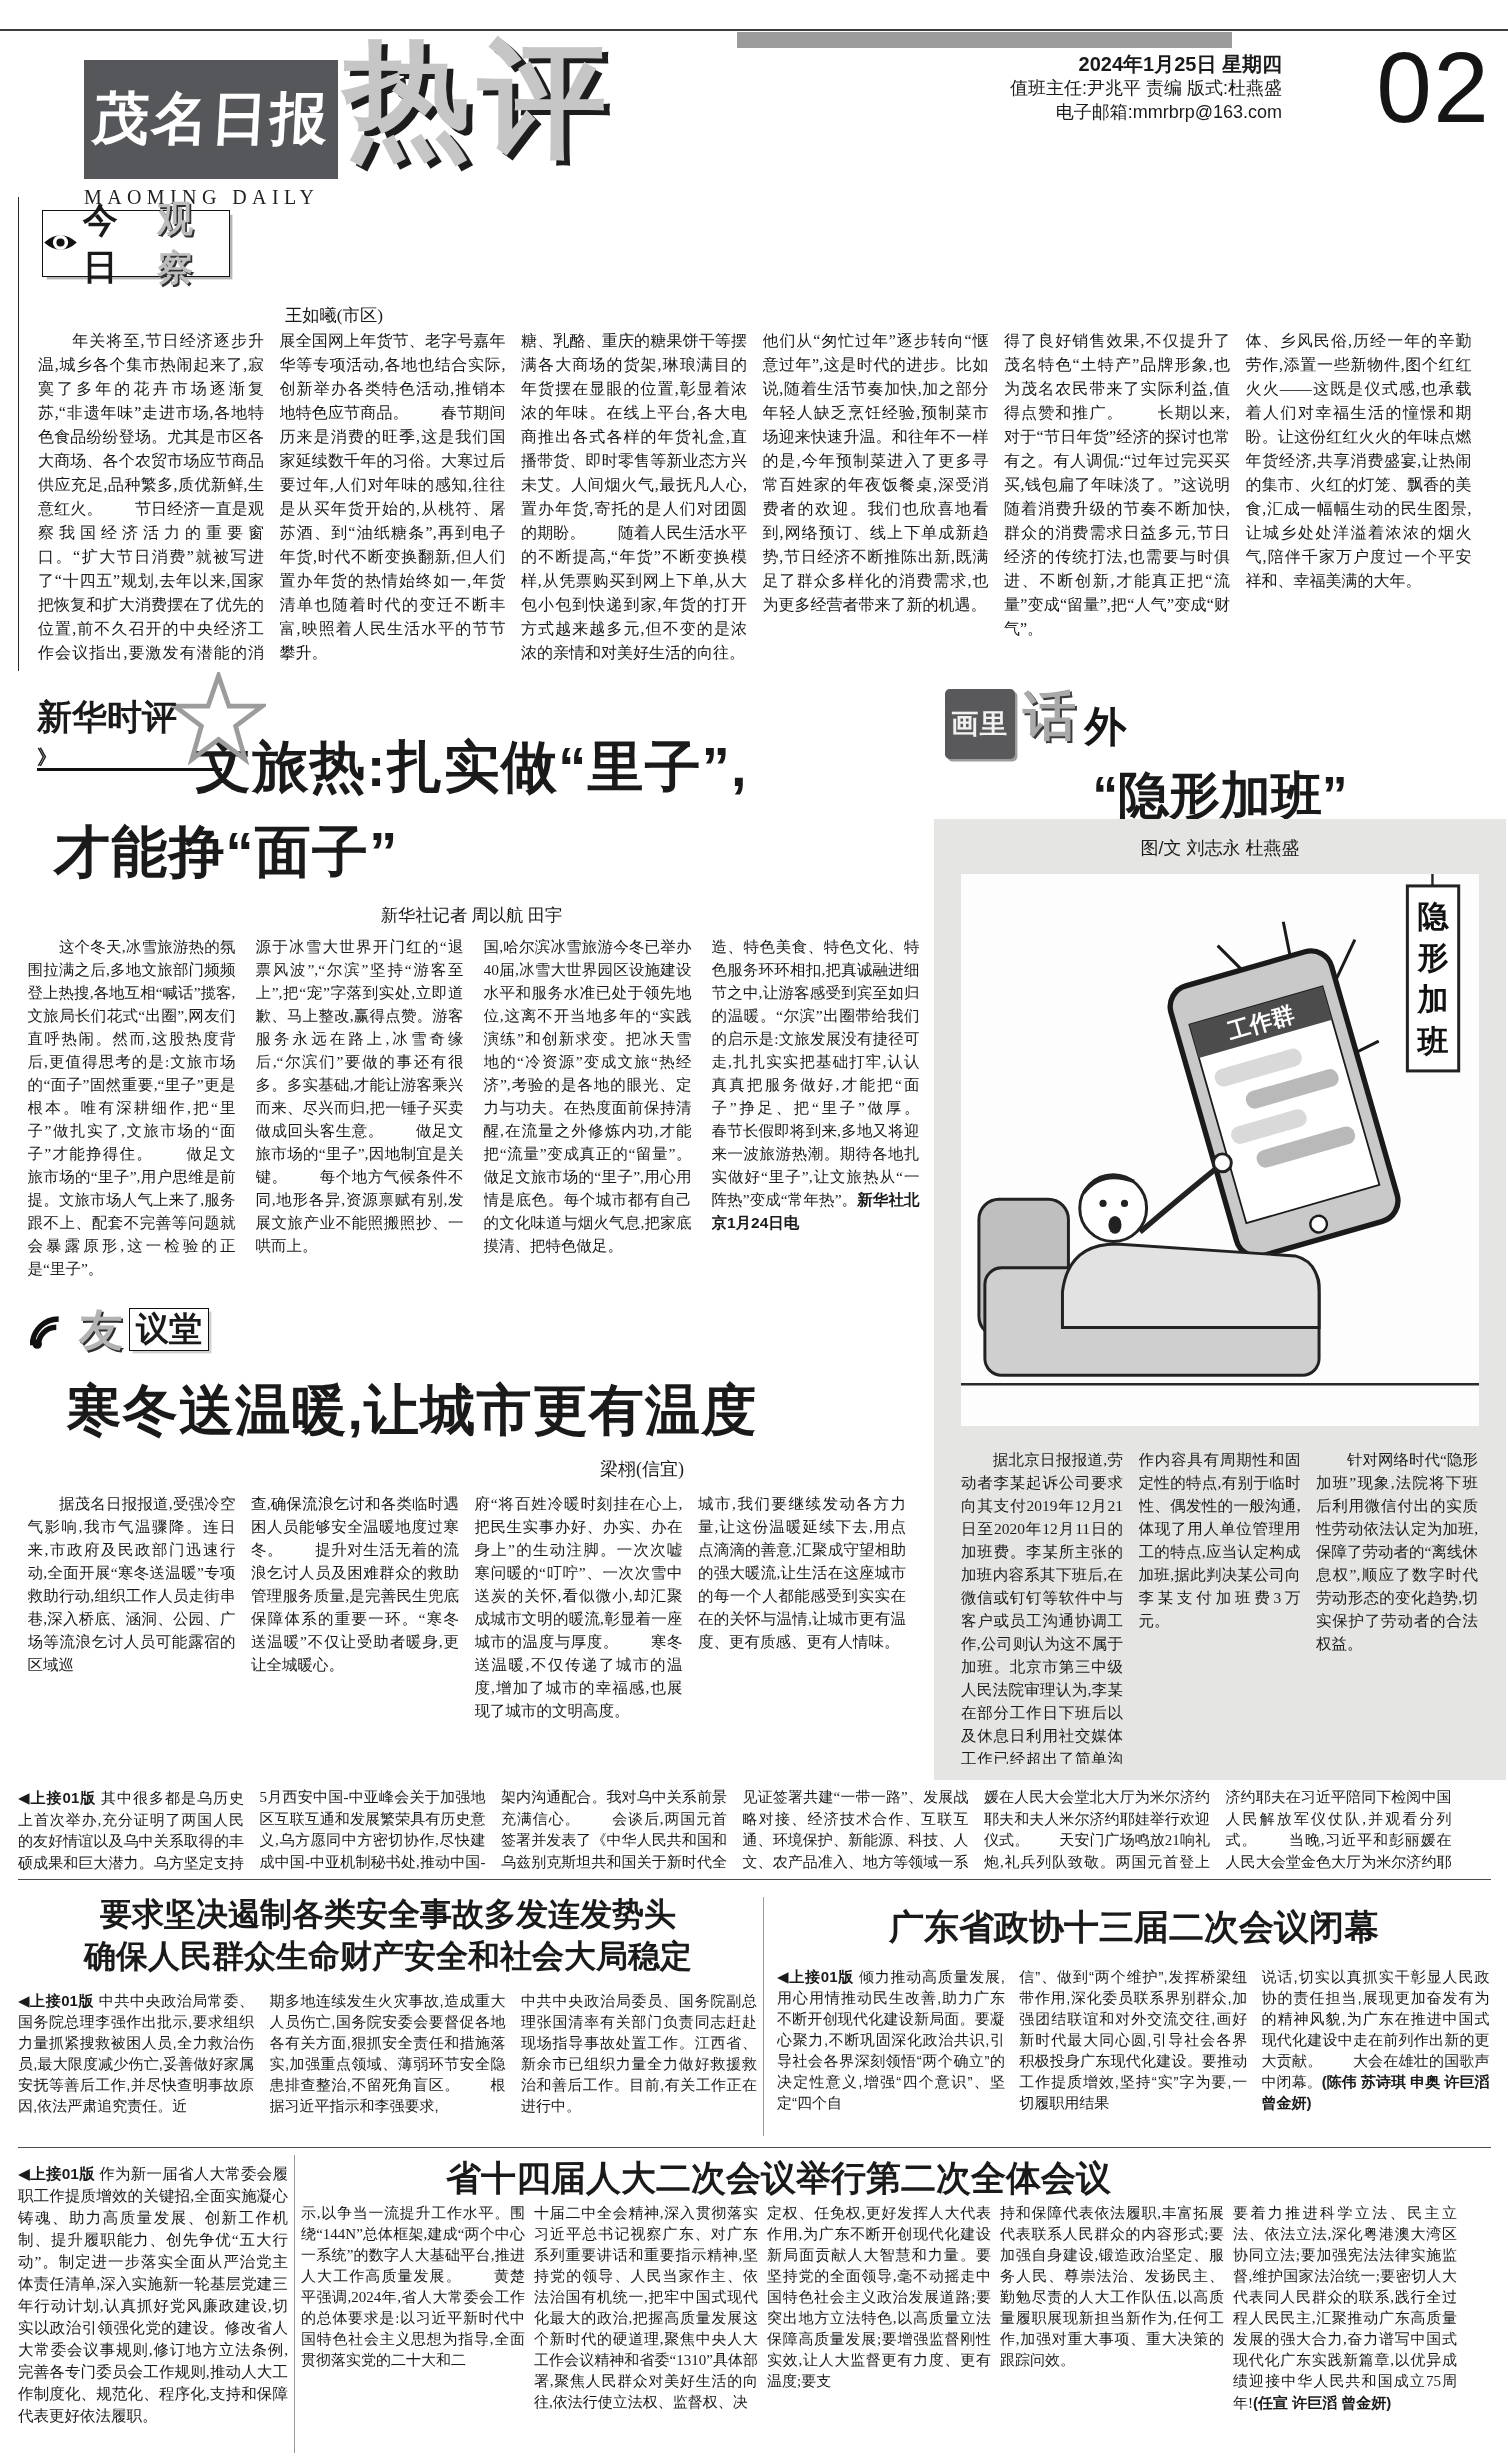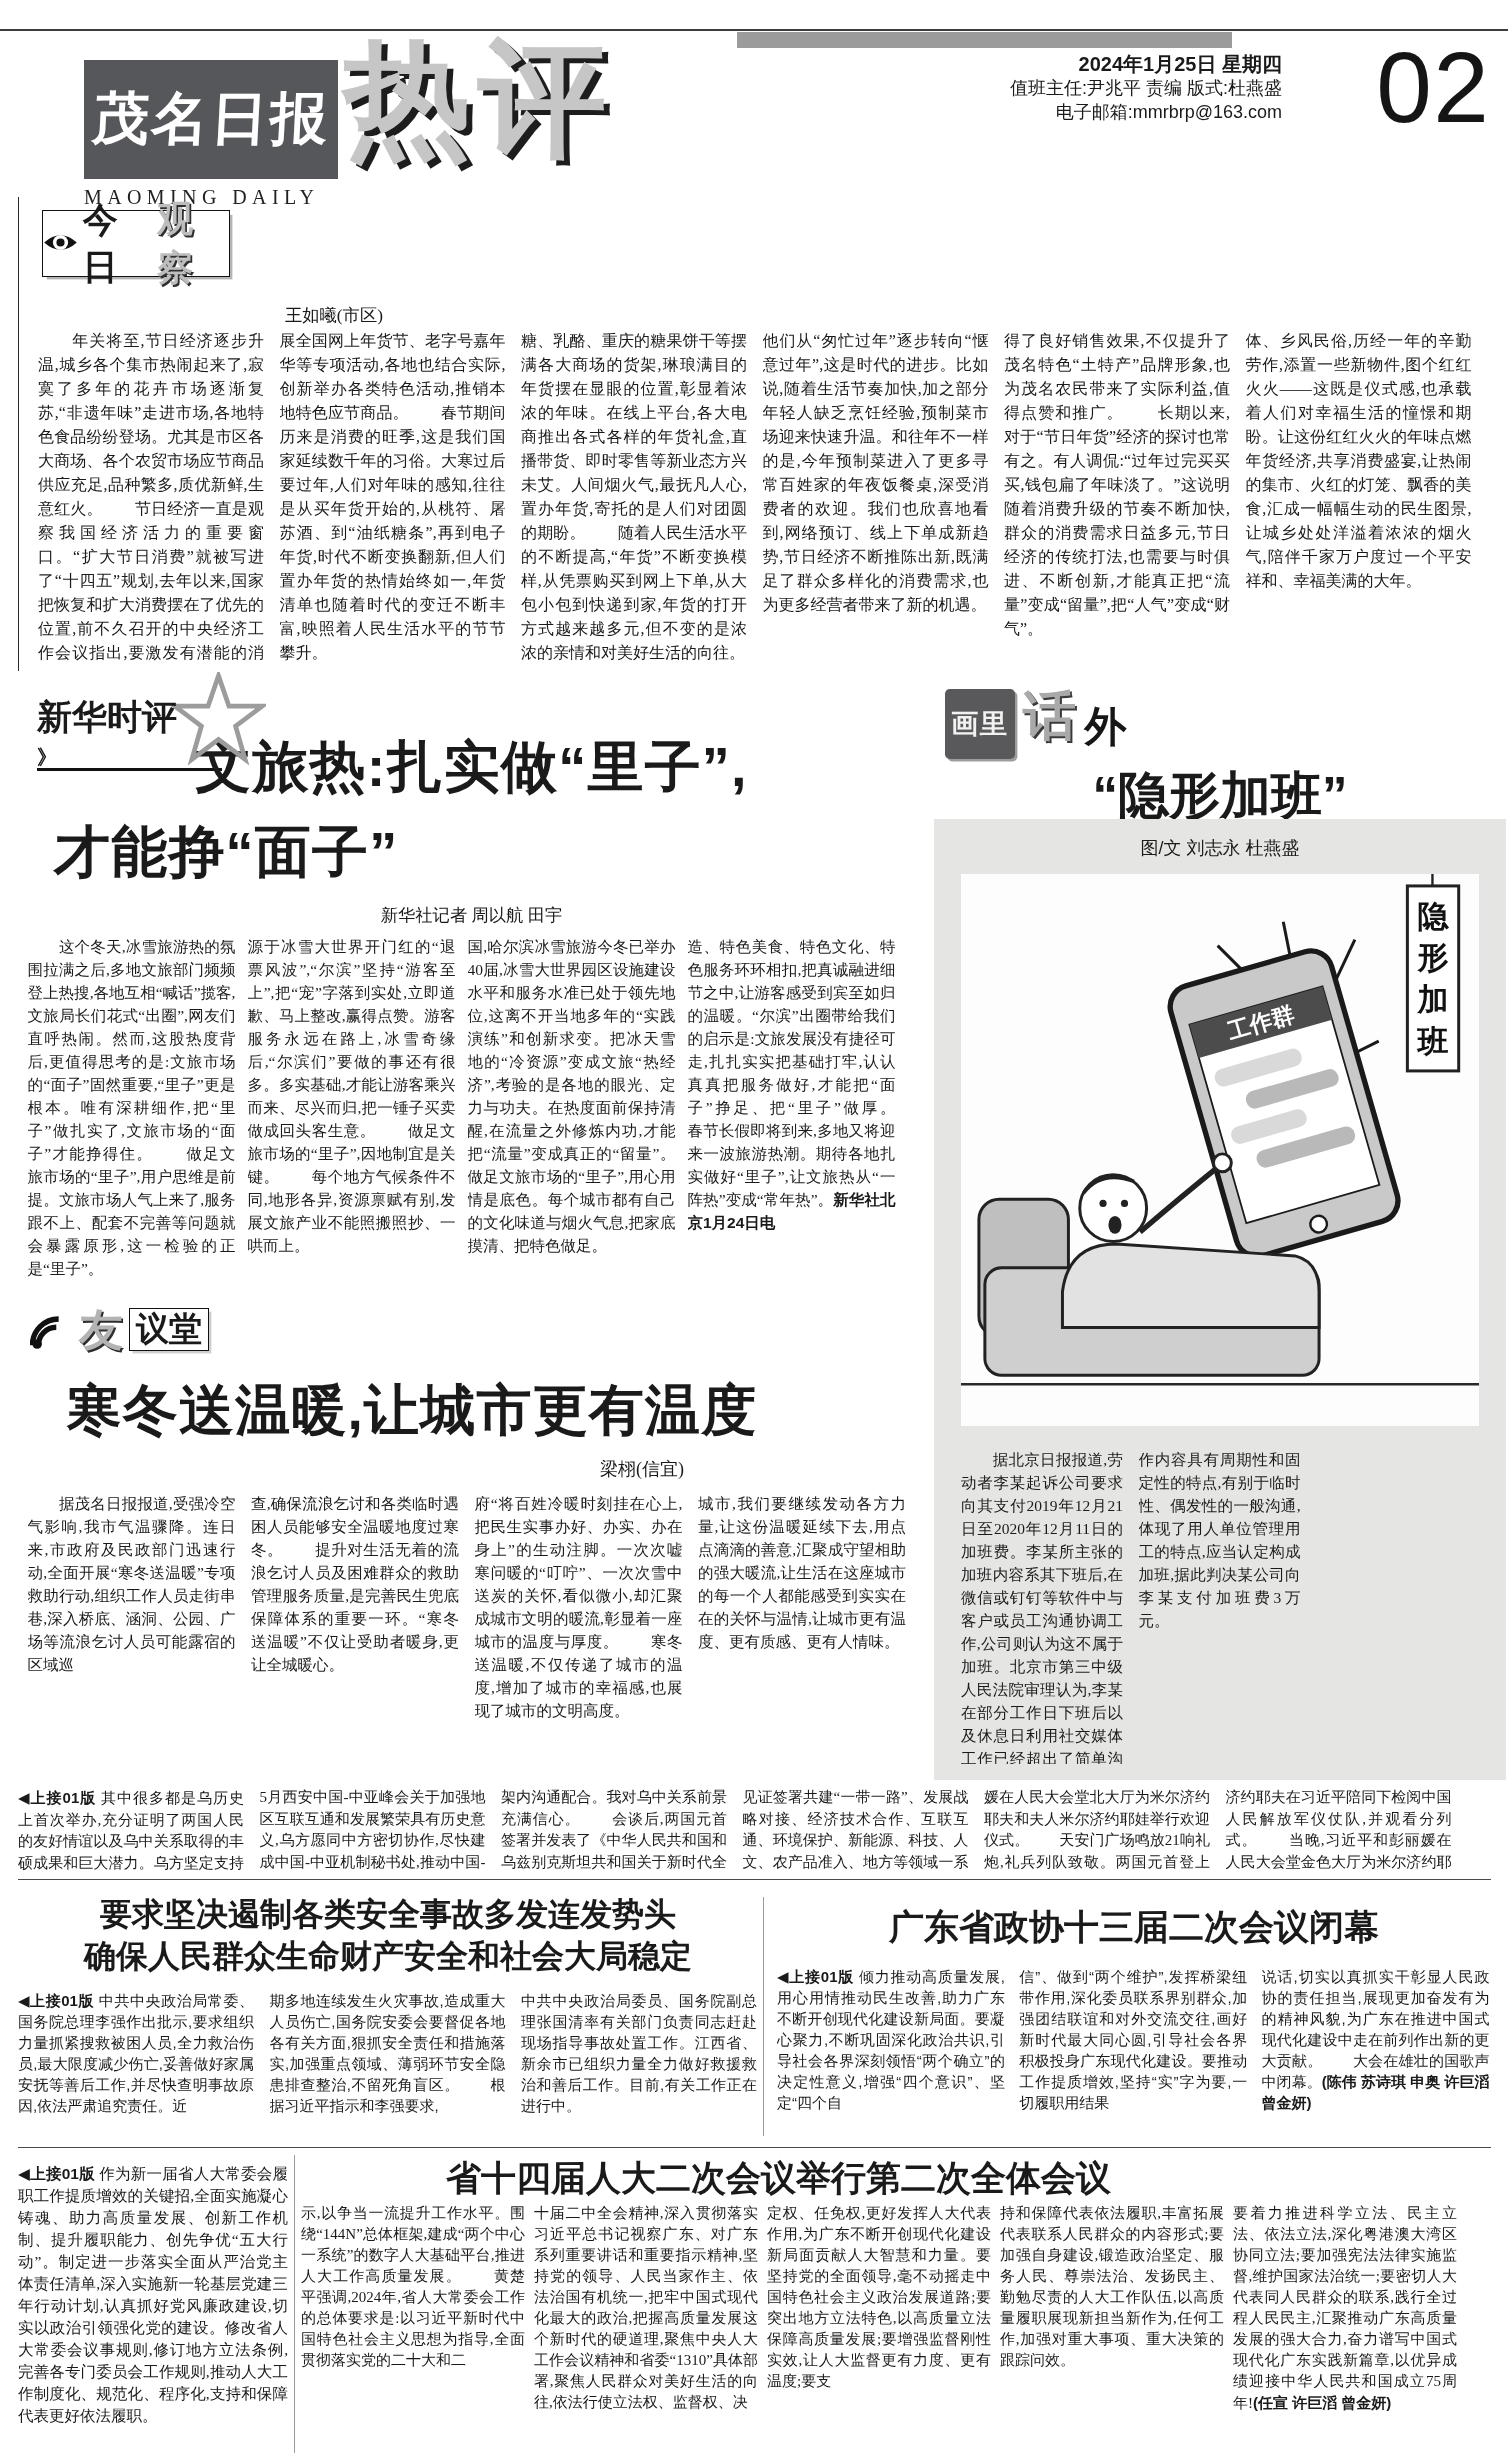--- a/index.html
+++ b/index.html
@@ -40,21 +40,21 @@
 
   
   .xinhua { left:18px; top:689px; width:898px; height:606px; }
   .xh-badge { position:absolute; left:19px; top:4.8px; width:203px; }
   .xh-badge-text { font-size:35px; font-weight:bold; position:relative; z-index:2; font-family:"Liberation Sans","DejaVu Sans",sans-serif; }
   .xh-star { position:absolute; left:134px; top:-21.5px; z-index:1; }
   .xh-underline { margin-top:4.8px; font-size:20px; font-weight:bold; border-bottom:3px solid #111; width:185px; line-height:1.1; }
   .xh-h1 { position:absolute; left:36px; top:41px; width:835px; text-align:center; font-size:56px; font-weight:bold; letter-spacing:1.2px; }
   .xh-h2 { position:absolute; left:36px; top:126px; width:835px; text-align:left; font-size:56px; font-weight:bold; letter-spacing:1.2px; }
   .xh-byline { position:absolute; left:36px; top:214px; width:835px; text-align:center; font-size:17.3px; }
-  .xh-cols { position:absolute; left:9.5px; top:246px; gap:12px; }
+  .xh-cols { position:absolute; left:9.5px; top:246px; gap:20px; }
   .xh-cols .col { width:208px; height:352px; font-size:15.5px; line-height:23px; }
 
   
   .cartoon { left:934px; top:689px; width:663px; height:1091px; }
   .ct-badge { position:absolute; left:10.7px; top:0; display:flex; align-items:flex-start; gap:8.4px; }
   .ct-seal { width:70px; height:70px; background:#59595b; border-radius:4.8px; display:flex; align-items:center; justify-content:center; box-shadow:2.4px 2.4px 0 #9d9d9d; }
   .ct-seal span { color:#f2f2f2; font-size:27.4px; font-weight:bold; letter-spacing:1.2px; }
   .ct-huawai1 { font-size:53px; font-weight:bold; color:#a9a9a9; text-shadow:1.8px 1.8px 0 #3a3a3a; line-height:1; }
   .ct-huawai2 { font-size:42px; font-weight:bold; color:#161616; line-height:1; margin-top:16.7px; }
   .ct-headline { position:absolute; left:0; top:73px; width:572px; text-align:center; font-size:51px; font-weight:bold; }
@@ -216,20 +216,21 @@
           <ellipse cx="258" cy="588" rx="11" ry="15" fill="#222"></ellipse>
           <path d="M300,600 Q370,540 432,490" fill="none" stroke="#222" stroke-width="9"></path>
           <circle cx="438" cy="484" r="15" fill="#fff" stroke="#222" stroke-width="5"></circle>
           <line x1="0" y1="855" x2="868" y2="855" stroke="#2a2a2a" stroke-width="4"></line>
         </g>
       </svg>
     </div>
     <div class="cols ct-cols">
       <div class="col songcol">　　据北京日报报道,劳动者李某起诉公司要求向其支付2019年12月21日至2020年12月11日的加班费。李某所主张的加班内容系其下班后,在微信或钉钉等软件中与客户或员工沟通协调工作,公司则认为这不属于加班。北京市第三中级人民法院审理认为,李某在部分工作日下班后以及休息日利用社交媒体工作已经超出了简单沟通的范畴,该工</div>
       <div class="col songcol">作内容具有周期性和固定性的特点,有别于临时性、偶发性的一般沟通,体现了用人单位管理用工的特点,应当认定构成加班,据此判决某公司向李某支付加班费3万元。</div>
+      <div class="col songcol">　　针对网络时代“隐形加班”现象,法院将下班后利用微信付出的实质性劳动依法认定为加班,保障了劳动者的“离线休息权”,顺应了数字时代劳动形态的变化趋势,切实保护了劳动者的合法权益。</div>
     </div>
   </div>
 </div>
 
 <div class="abs forum">
   <div class="fr-badge">
     <span>
       <svg width="43" height="43" viewBox="0 0 72 72">
           <path d="M8,64 A40,40 0 0 1 8,24" fill="none" stroke="#111" stroke-width="0"></path>
           <path d="M14,64 A30,30 0 0 1 44,34" fill="none" stroke="#111" stroke-width="9"></path>

